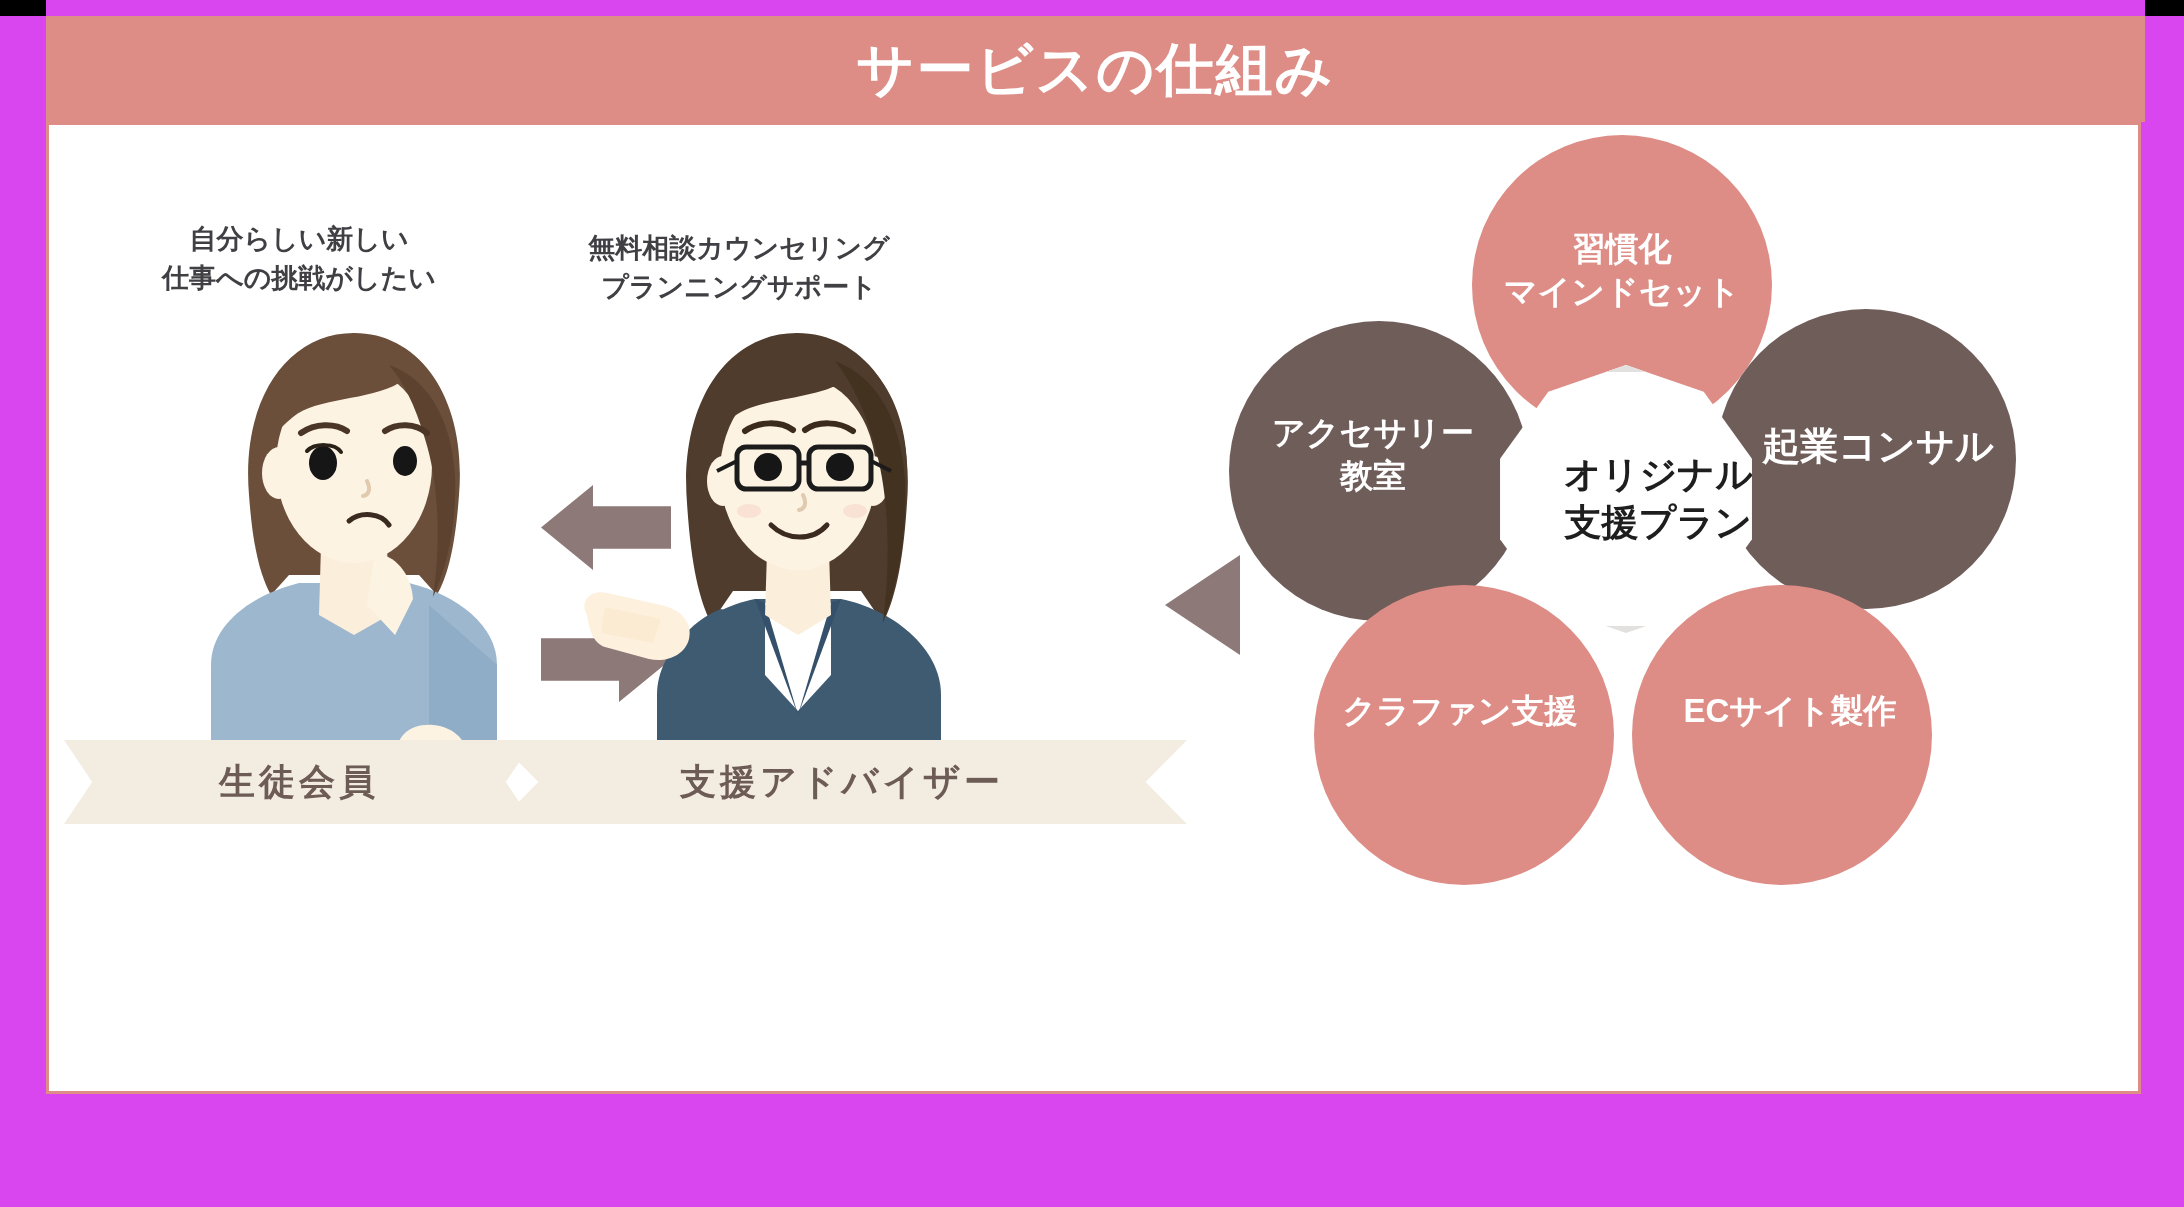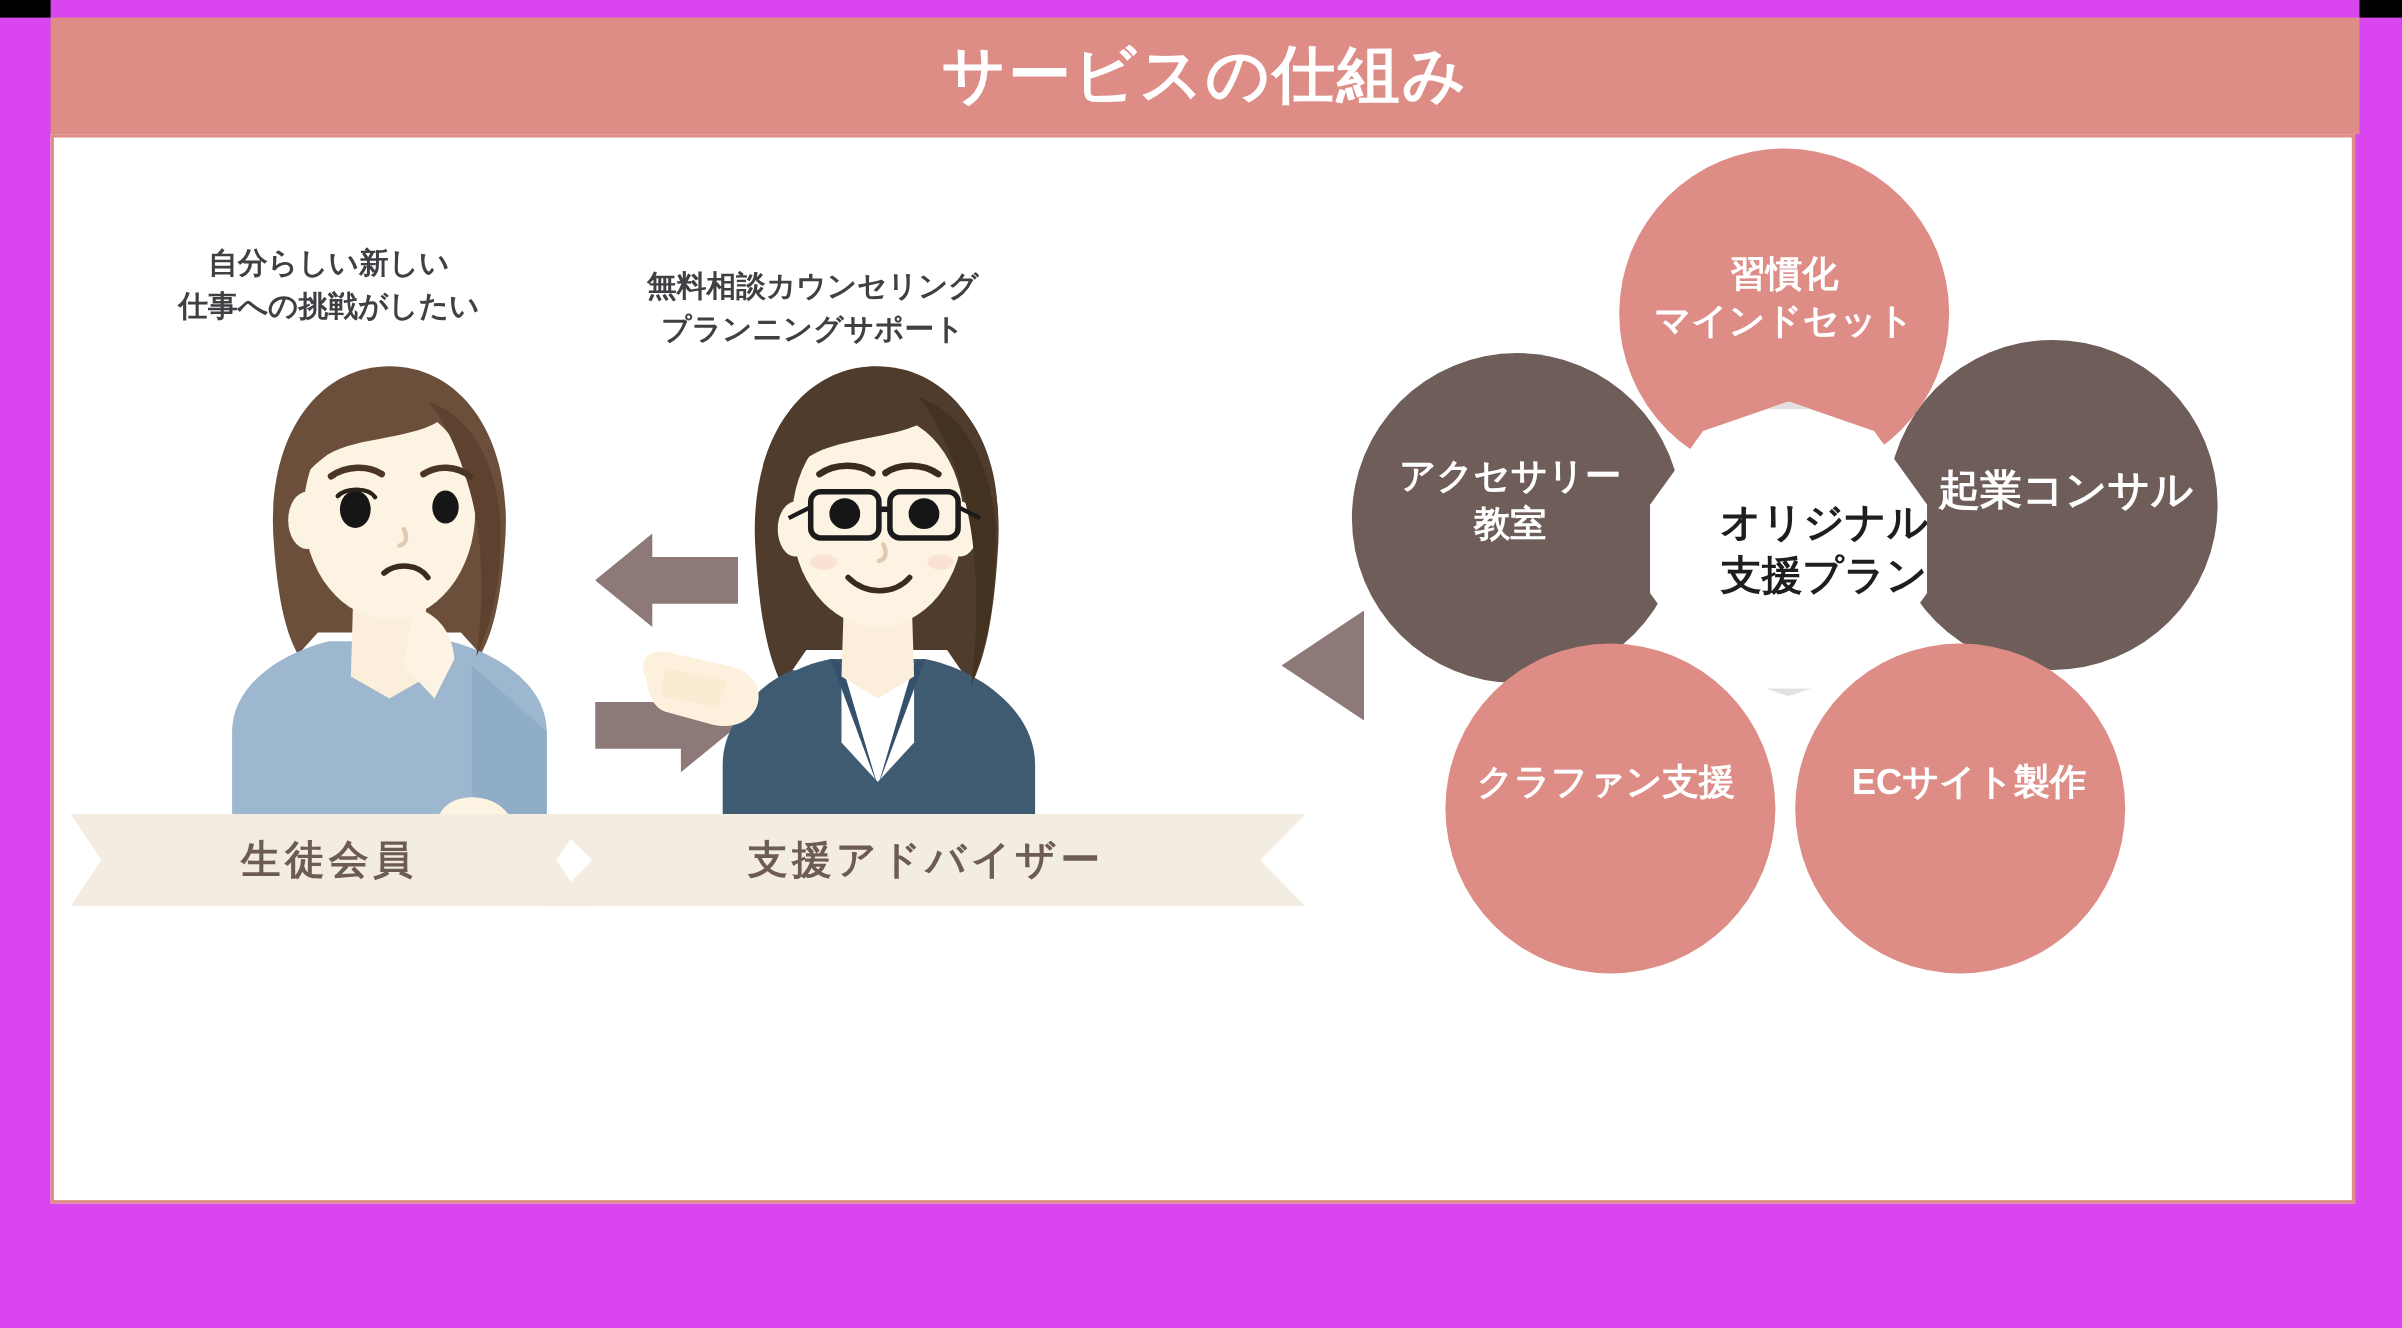--- a/index.html
+++ b/index.html
@@ -115,21 +115,21 @@
 
     <div class="ribbon both" style="left:15px;top:615px;width:470px;">
       <span>生徒会員</span>
     </div>
 
     <div class="arrow-pair" style="left:492px;top:360px;">
       <div class="blockarrow left"></div>
       <div class="blockarrow right"></div>
     </div>
 
-    <div class="caption" style="left:455px;top:116px;width:470px;">無料相談カウンセリング
+    <div class="caption" style="left:455px;top:104px;width:470px;">無料相談カウンセリング
 プランニングサポート</div>
 
     <div class="person" style="left:520px;top:178px;width:400px;height:512px;">
       <svg viewBox="0 0 400 512" width="400" height="512">
 
         <path d="M118 200 C110 100 158 30 228 30 C298 30 346 100 338 200 C334 262 326 296 314 320 L292 288 L164 288 L142 320 C130 296 122 262 118 200 Z" fill="#4f3c2d"></path>
 
         <path d="M88 512 L88 392 C88 344 136 306 186 296 L272 296 C322 306 372 344 372 392 L372 512 Z" fill="#3f5b72"></path>
 
         <path d="M196 300 L262 300 L262 372 L229 408 L196 372 Z" fill="#ffffff"></path>

